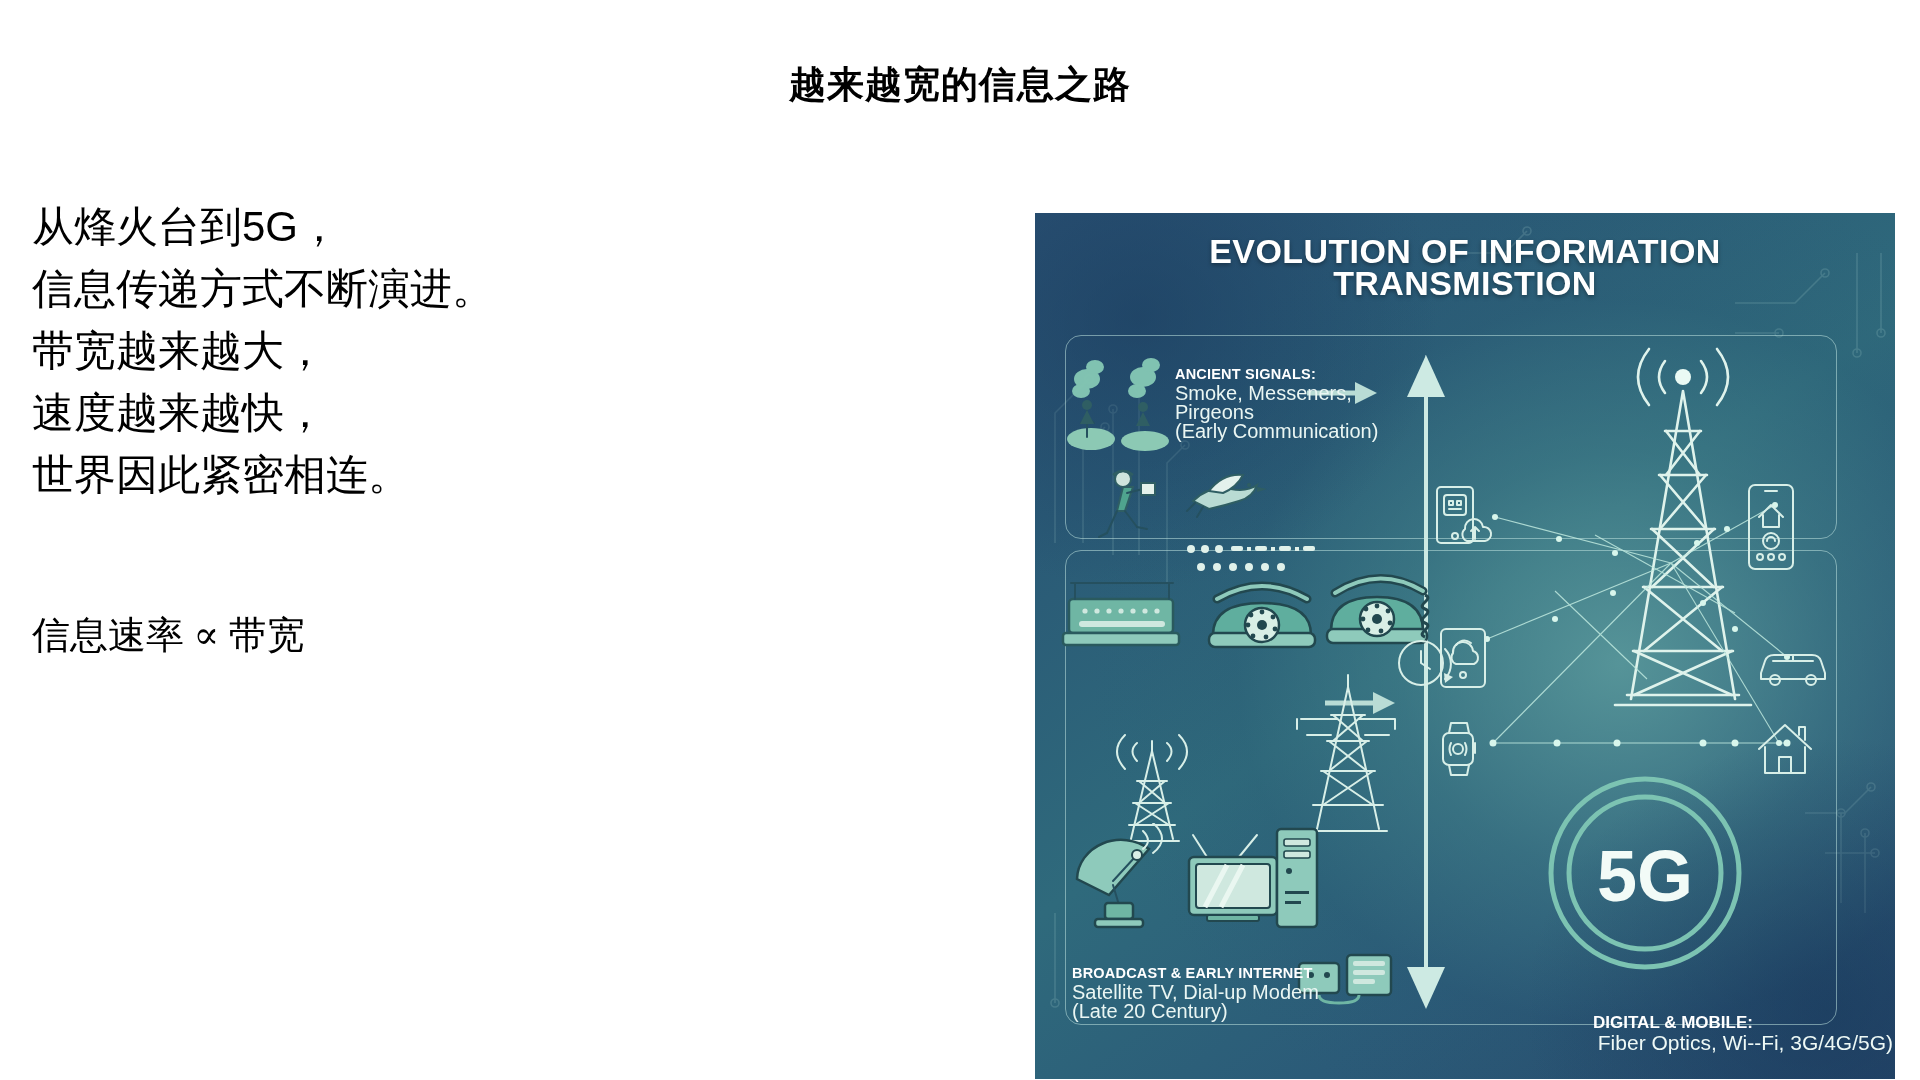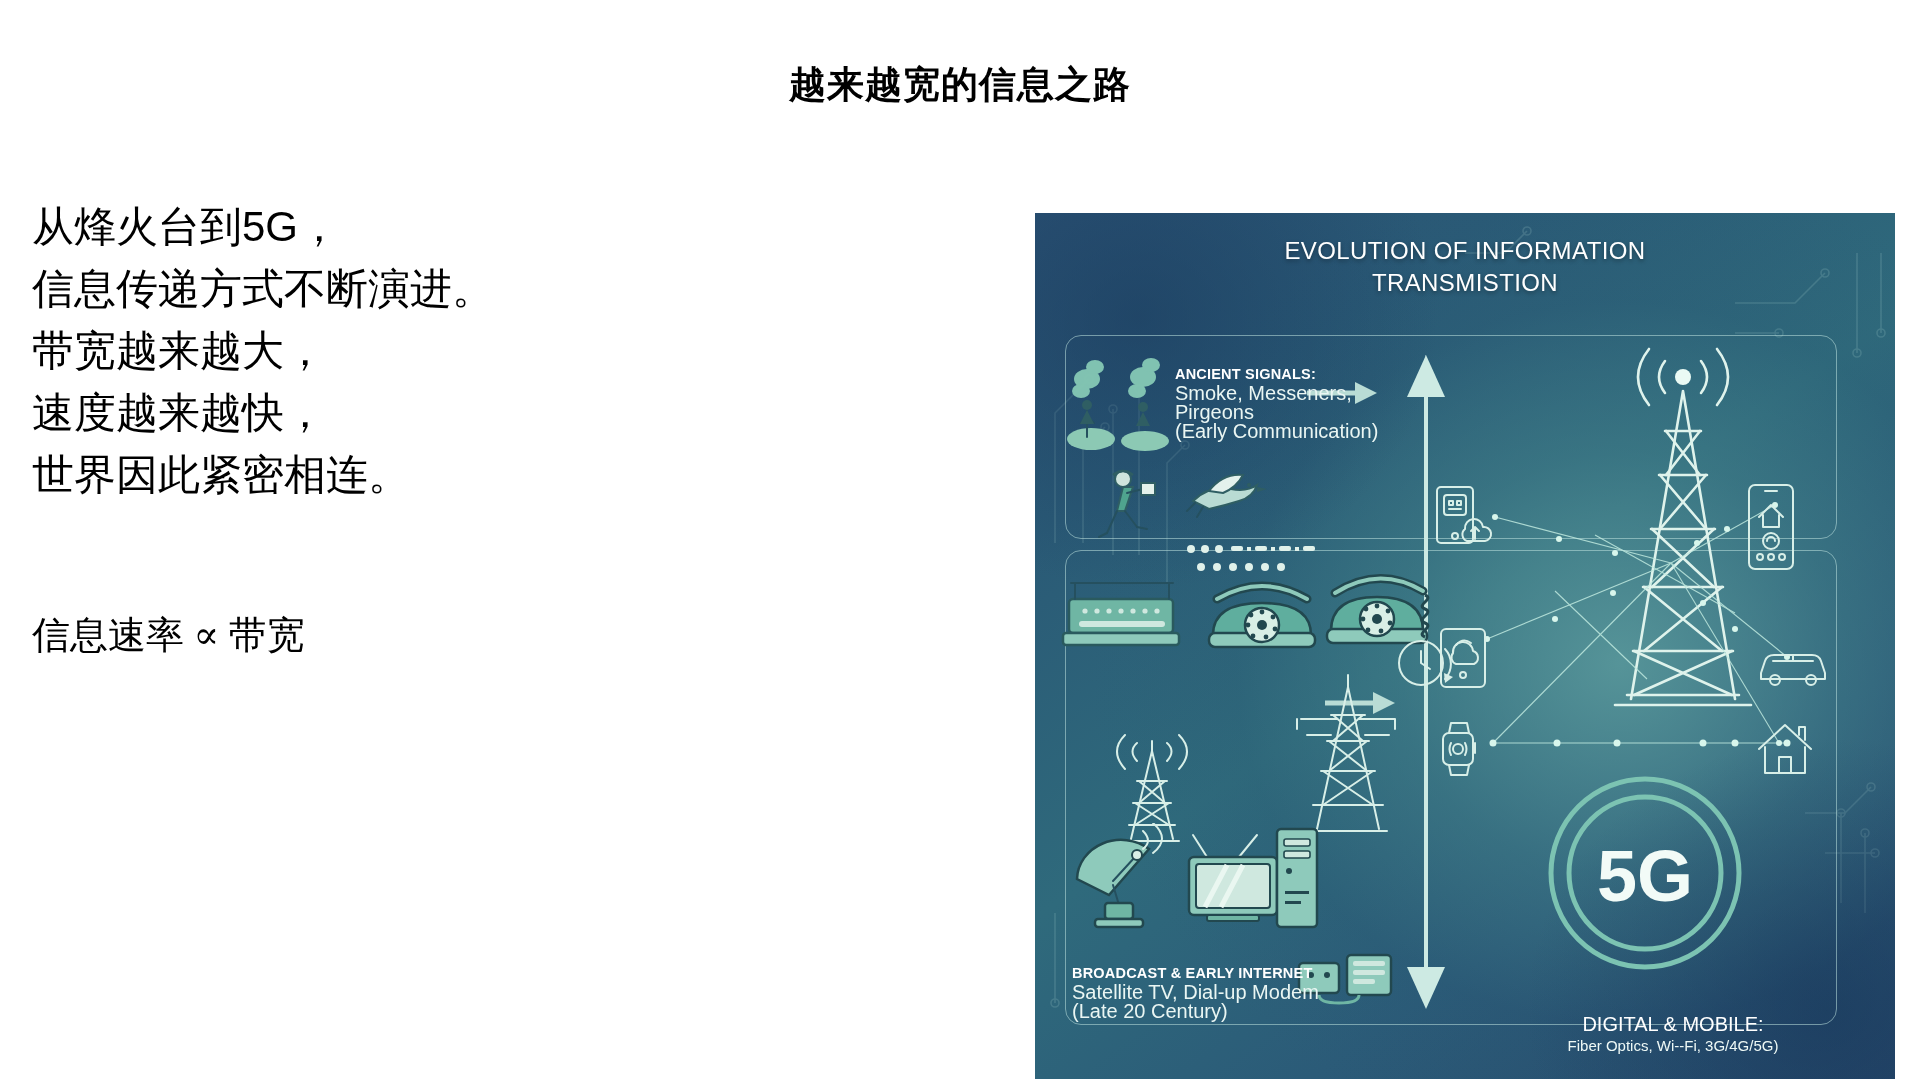--- a/index.html
+++ b/index.html
@@ -62,21 +62,21 @@
       radial-gradient(ellipse 50% 45% at 92% 92%, rgba(20,50,86,0.5), rgba(20,50,86,0) 70%);
     pointer-events:none;
   }
 
   .circuit { position:absolute; inset:0; opacity:.16; }
 
   .info-title {
     position: absolute; left: 0; top: 22px; width: 860px;
     text-align: center;
     color: #ffffff;
-    font-size: 24px; font-weight: normal;
+    font-size: 34px; font-weight: bold;
     line-height: 32px;
     letter-spacing: .4px;
     text-shadow: 0 2px 4px rgba(0,0,0,.35);
     z-index: 6;
   }
 
   
   .panel {
     position: absolute;
     border: 1.4px solid rgba(190,225,222,.55);
@@ -100,22 +100,22 @@
   .tblock .ln { font-size: 20px; line-height: 19px; color: #eaf6f3; }
 
   .tb-ancient   { left: 140px;  top: 153px; width: 260px; }
   .tb-wired     { left: 37px;   top: 448px; width: 270px; }
   .tb-broadcast { left: 37px;   top: 752px; width: 280px; }
 
   .tb-digital {
     position: absolute; left: 418px; top: 800px; width: 440px;
     text-align: center; z-index: 7; color: #eef9f6;
   }
-  .tb-digital .hd { font-size: 20px; font-weight: normal; color: #fff; }
-  .tb-digital .ln { font-size: 15px; line-height: 20px; }
+  .tb-digital .hd { font-size: 17px; font-weight: bold; color: #fff; }
+  .tb-digital .ln { font-size: 21px; line-height: 20px; text-align: right; }
 
   
   .arrow-right { position:absolute; z-index:6; }
 
   
   .vtimeline { position:absolute; left: 368px; top: 136px; width: 46px; height: 666px; z-index:5; }
 
   .clock { position:absolute; left: 354px; top: 420px; width: 76px; height: 60px; z-index:8; }
 
   .tower-main { position:absolute; left: 518px; top: 122px; width: 260px; height: 420px; z-index:4; }

